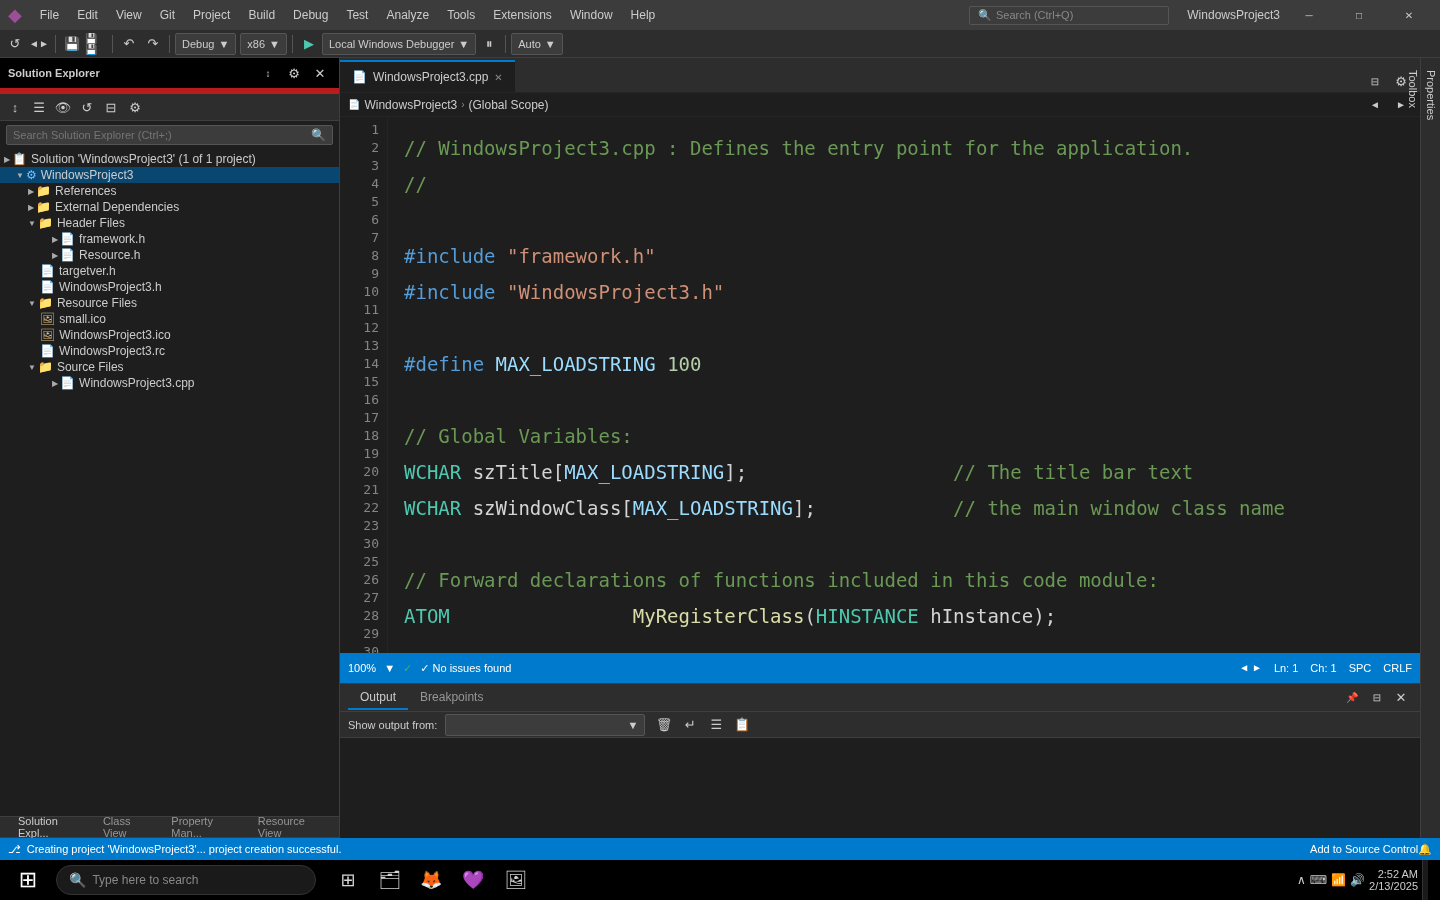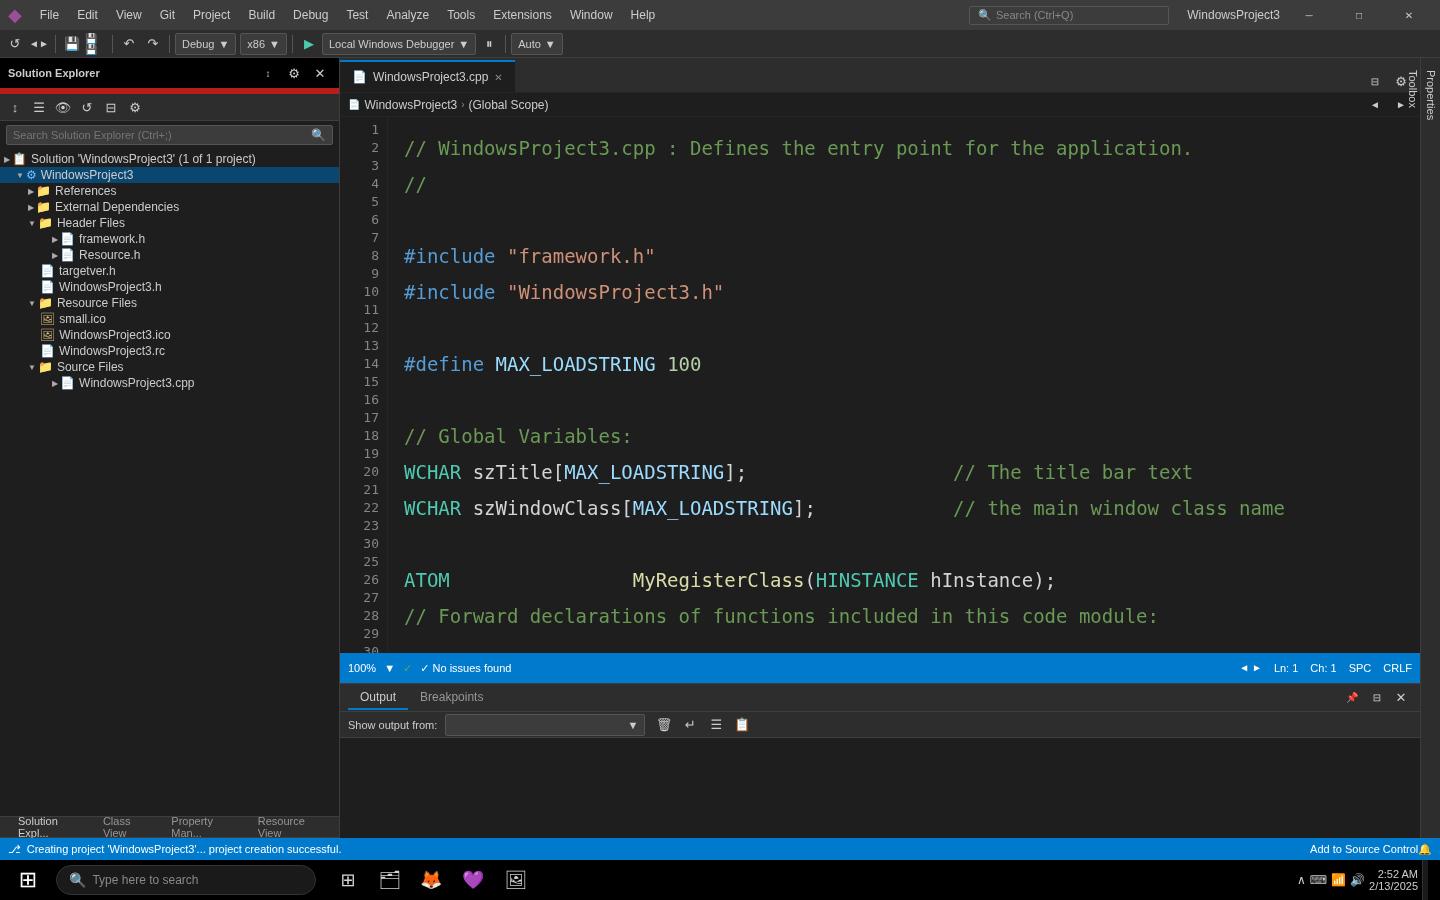--- a/index.html
+++ b/index.html
@@ -714,22 +714,22 @@
 <span class="code-line"></span>
 <span class="code-line"><span class="kw">#include</span> <span class="str">"framework.h"</span></span>
 <span class="code-line"><span class="kw">#include</span> <span class="str">"WindowsProject3.h"</span></span>
 <span class="code-line"></span>
 <span class="code-line"><span class="kw">#define</span> <span class="macro">MAX_LOADSTRING</span> <span class="num">100</span></span>
 <span class="code-line"></span>
 <span class="code-line"><span class="comment">// Global Variables:</span></span>
 <span class="code-line"><span class="type">WCHAR</span> szTitle[<span class="macro">MAX_LOADSTRING</span>];                  <span class="comment">// The title bar text</span></span>
 <span class="code-line"><span class="type">WCHAR</span> szWindowClass[<span class="macro">MAX_LOADSTRING</span>];            <span class="comment">// the main window class name</span></span>
 <span class="code-line"></span>
+<span class="code-line"><span class="comment">// Forward declarations of functions included in this code module:</span></span>
 <span class="code-line"><span class="type">ATOM</span>                <span class="func">MyRegisterClass</span>(<span class="type">HINSTANCE</span> hInstance);</span>
-<span class="code-line"><span class="comment">// Forward declarations of functions included in this code module:</span></span>
 
 
 
 
 
 
 
 
 
 

